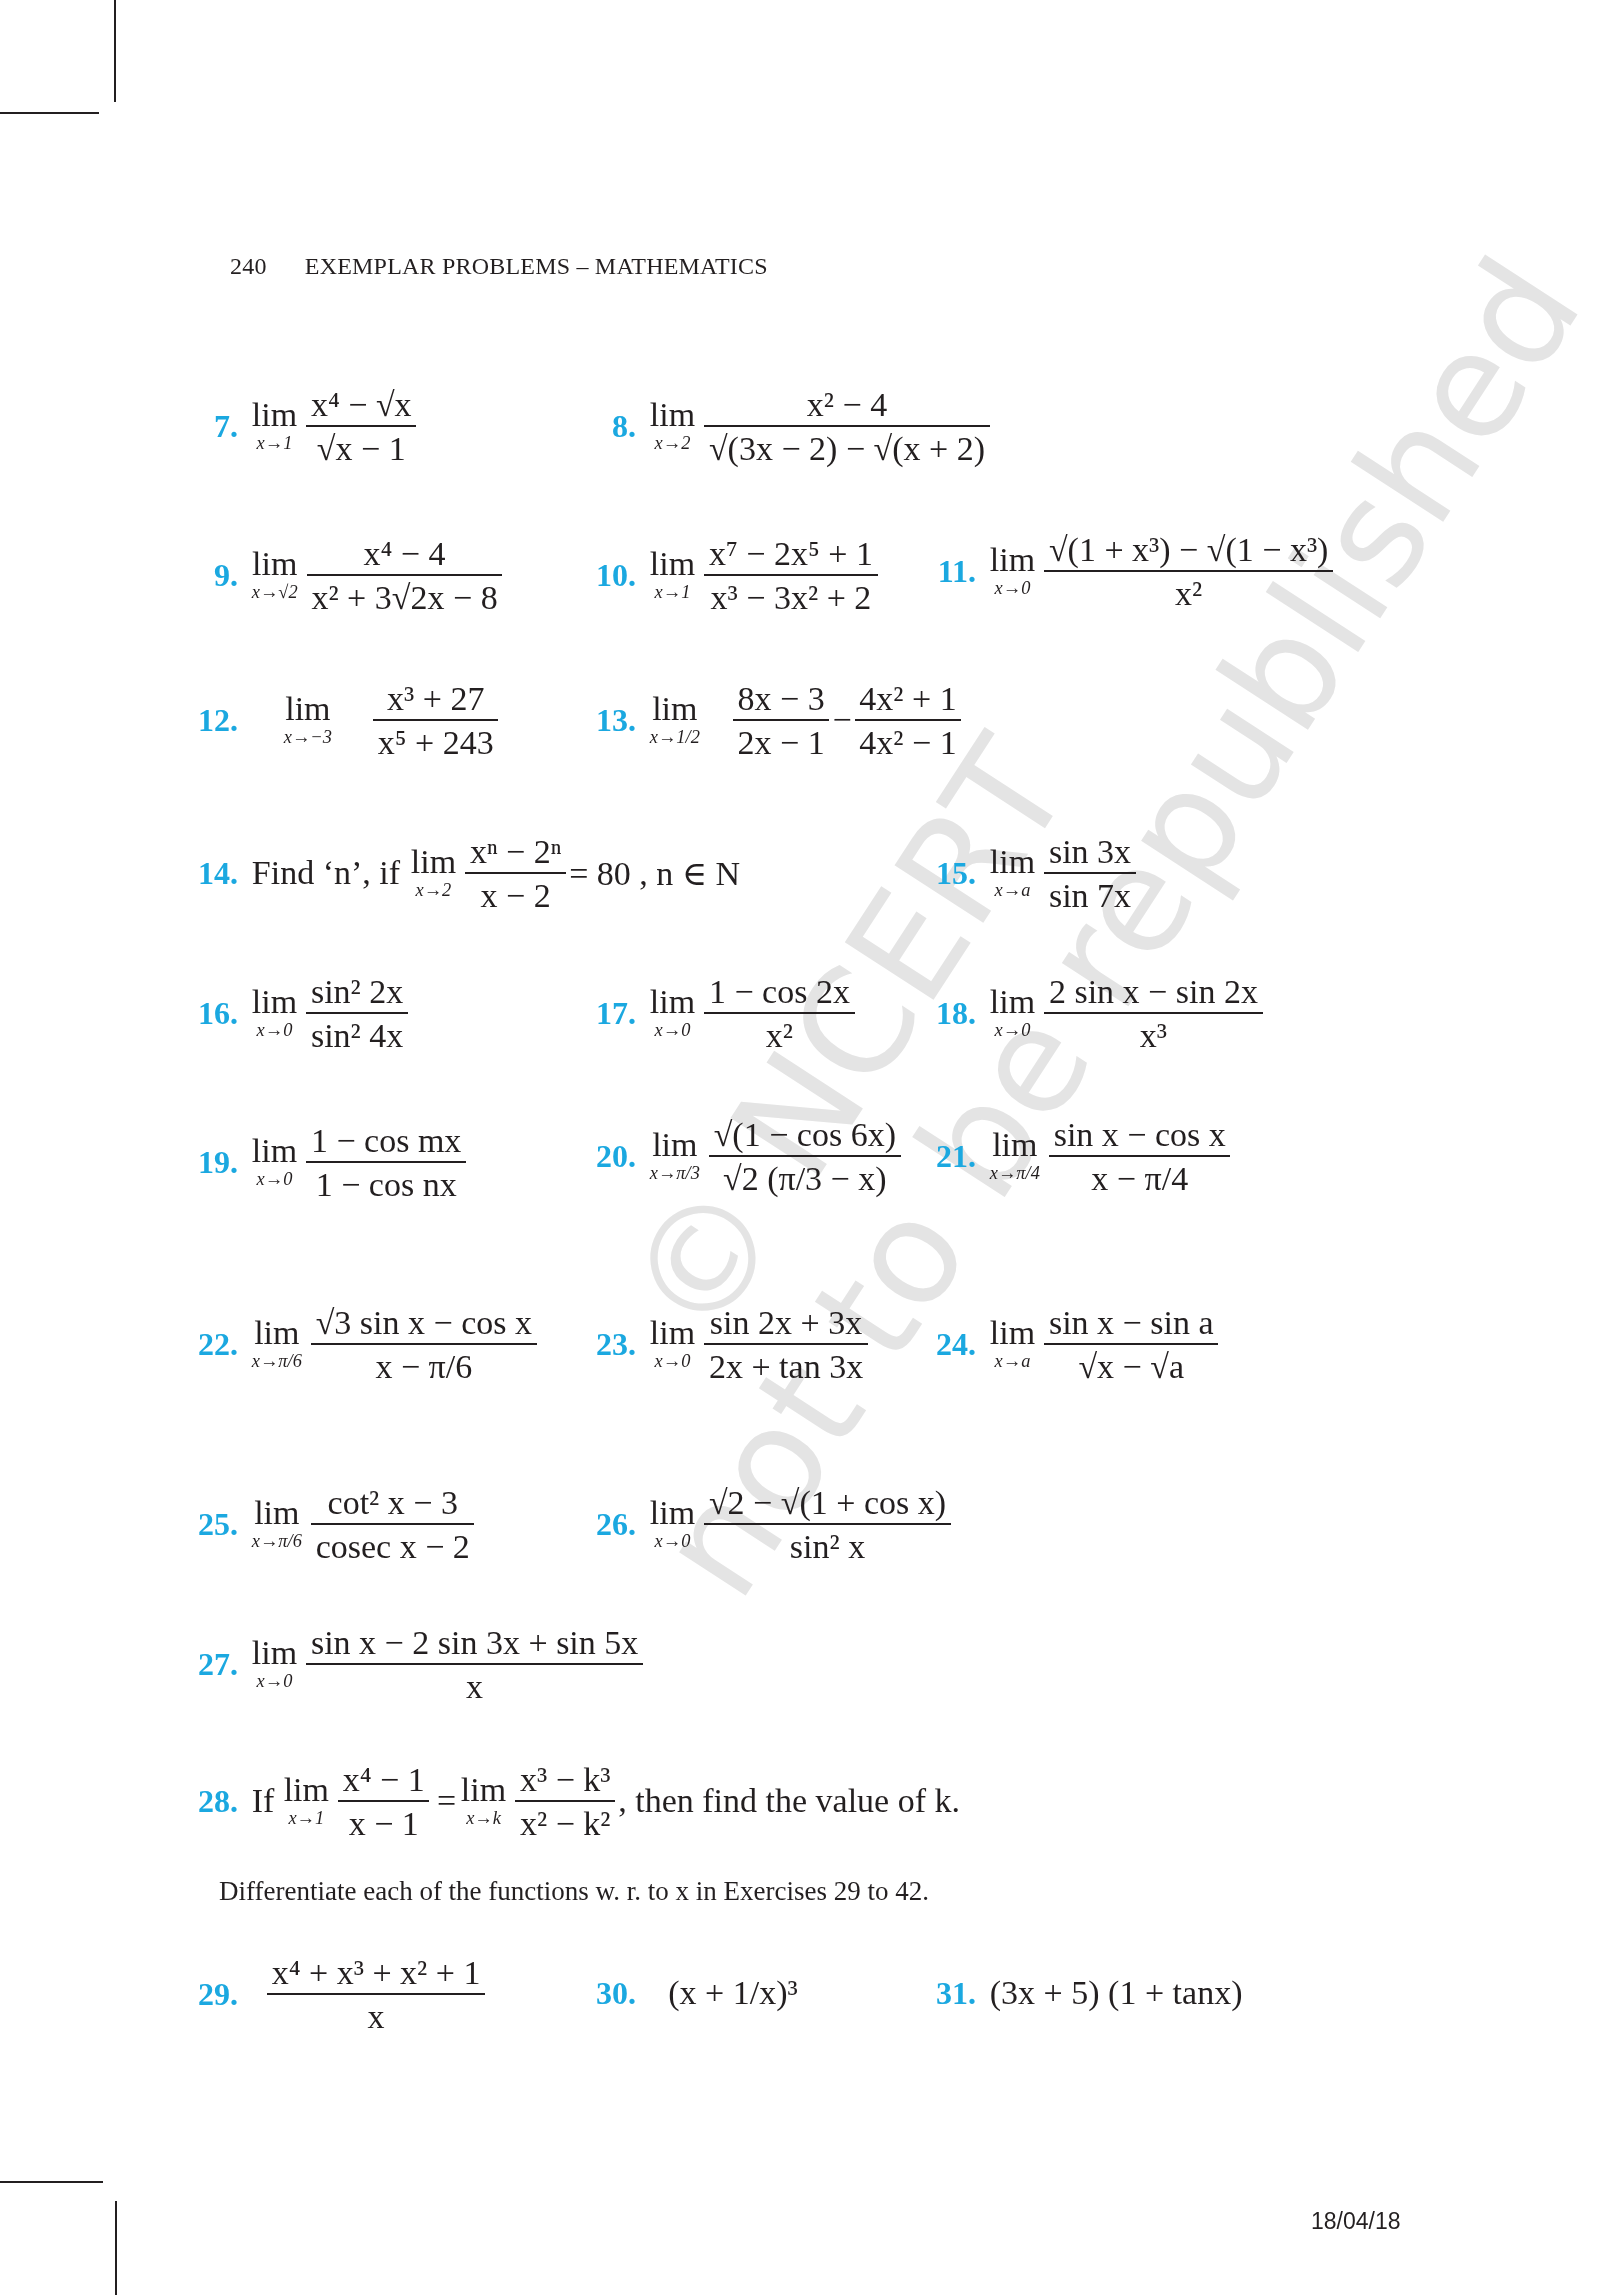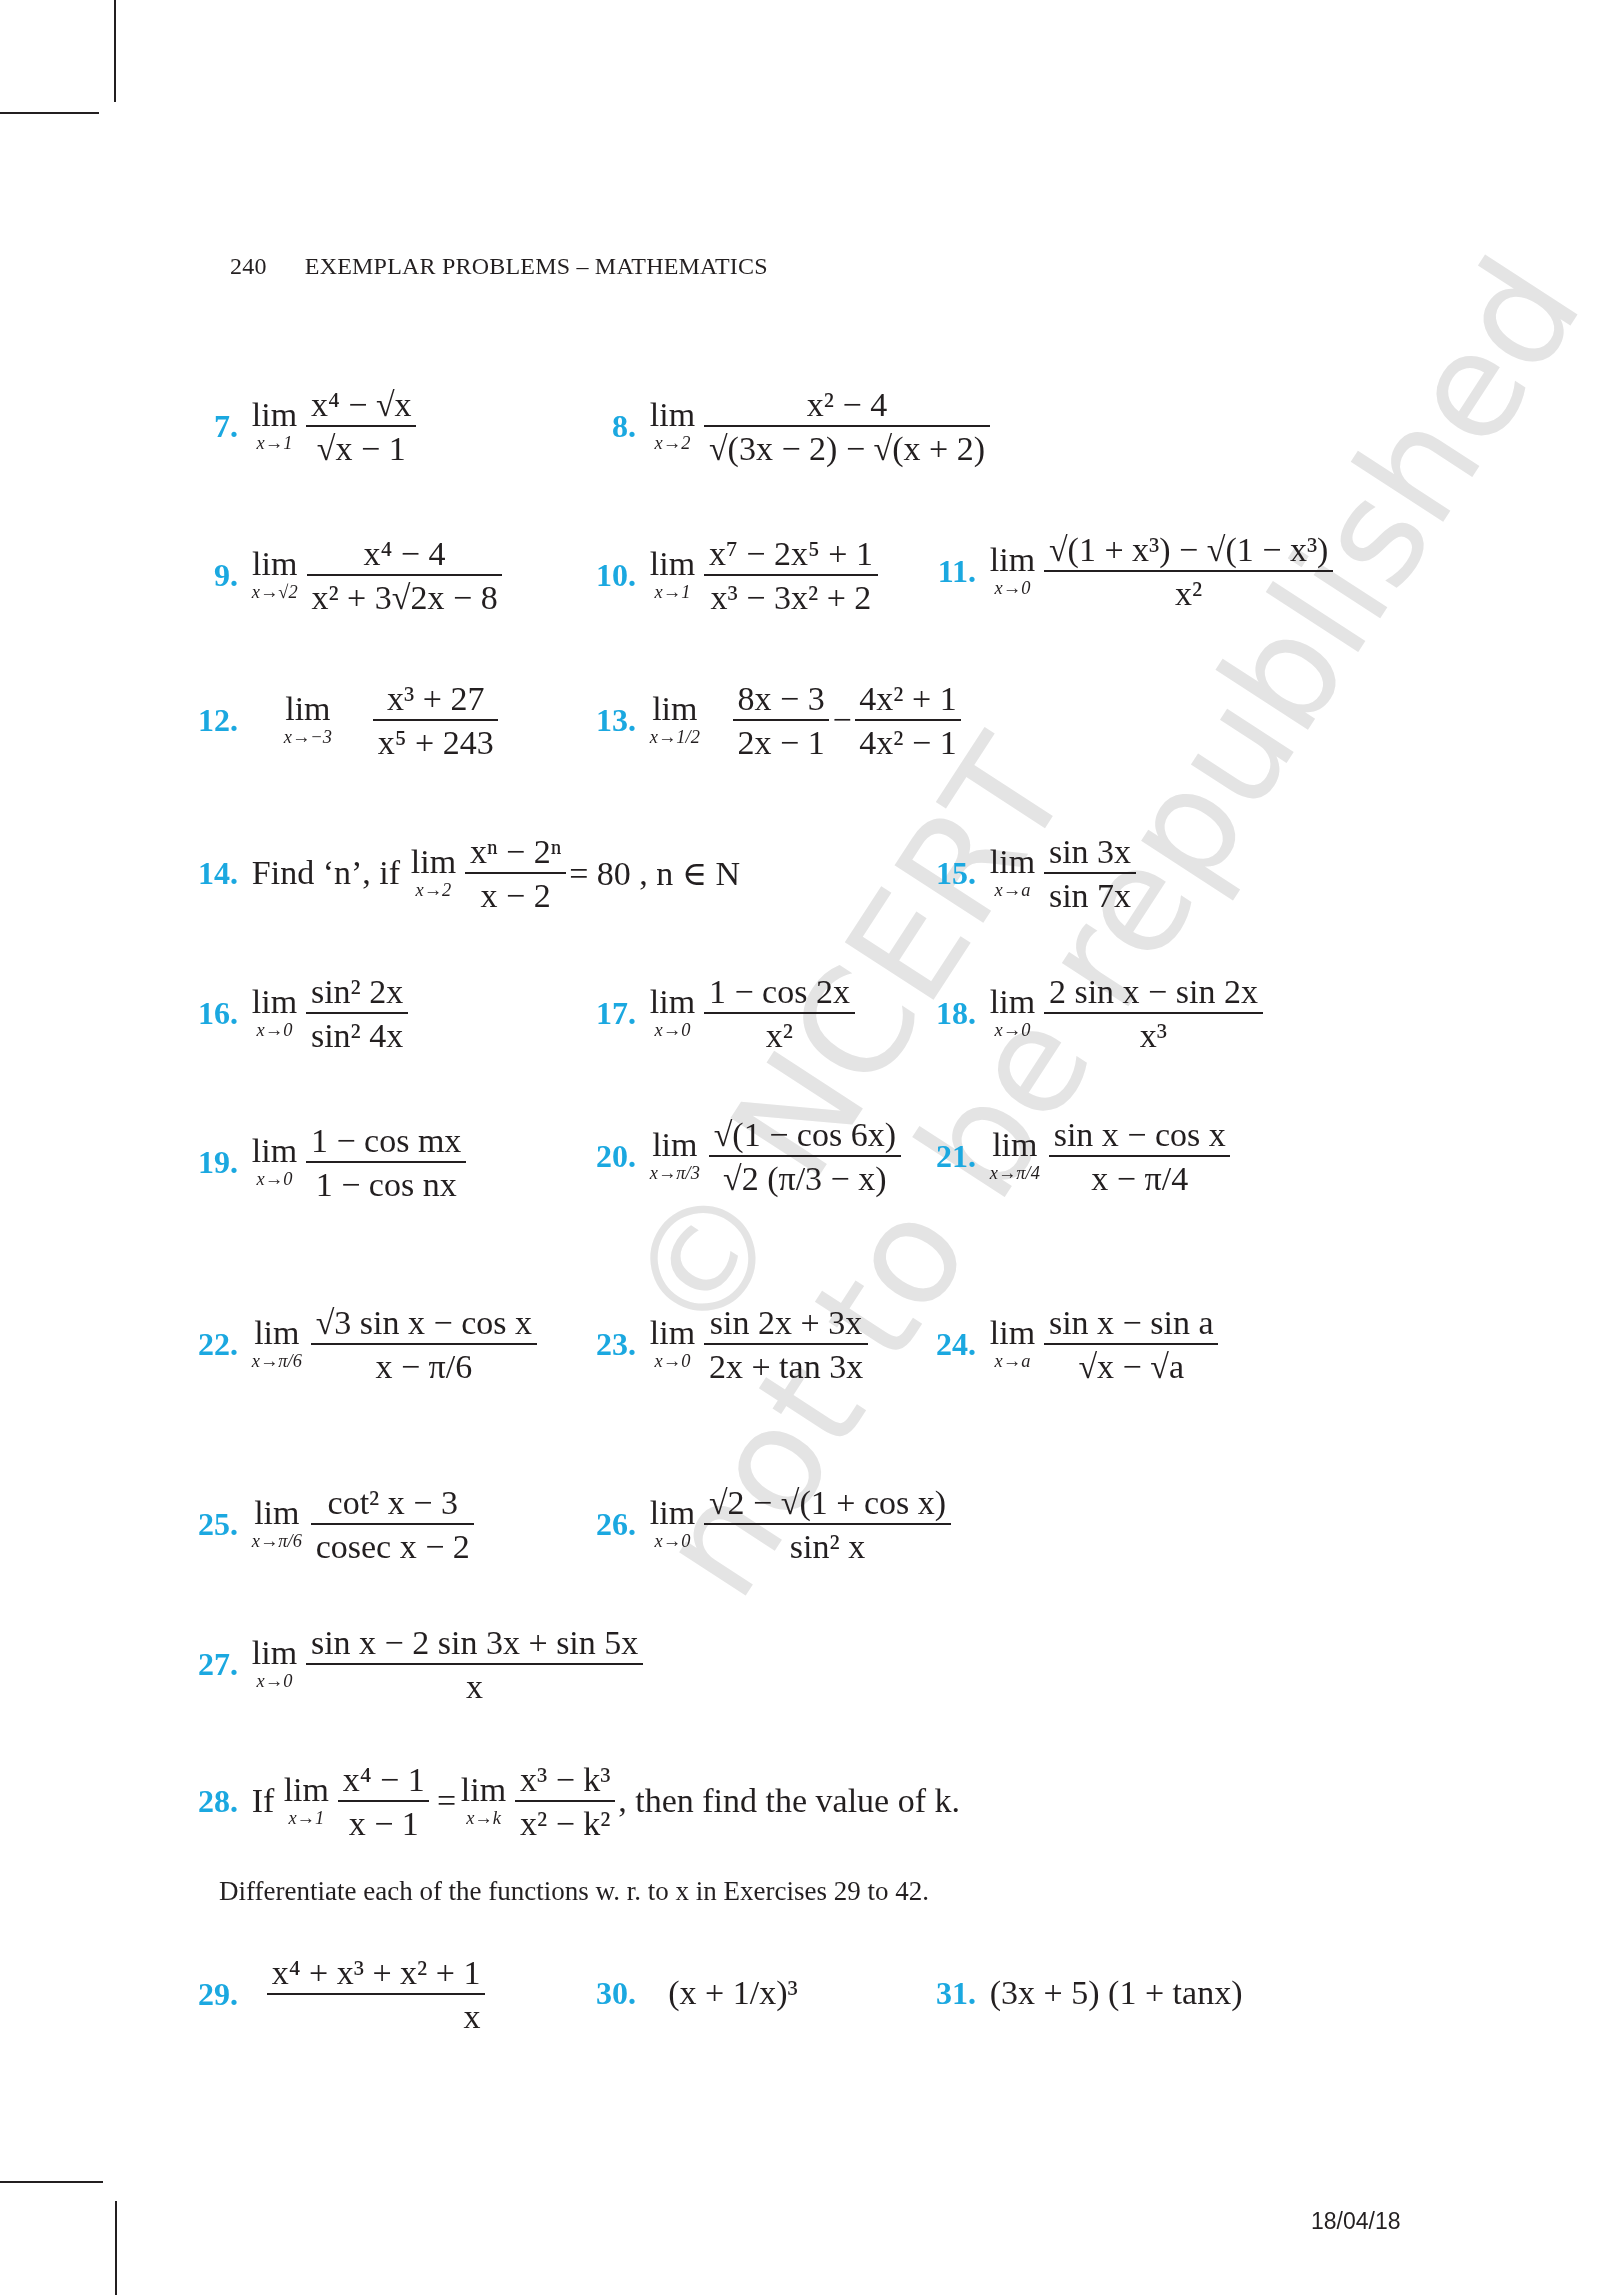--- a/index.html
+++ b/index.html
@@ -345,21 +345,21 @@
     <span class="bar"></span>
     <span class="d">x² − k²</span>
   </span>
   <span class="text">, then find the value of k.</span>
 </div>
 
 <div class="instr">Differentiate each of the functions w. r. to x in Exercises 29 to 42.</div>
 
 <div class="prob" style="left:184px;top:1951px;">
   <span class="num">29.</span>
-  <span class="frac" style="margin-left:15.3px;align-items:flex-end;">
+  <span class="frac" style="margin-left:15.3px;">
     <span class="n">x⁴ + x³ + x² + 1</span>
     <span class="bar"></span>
     <span class="d">x</span>
   </span>
 </div>
 
 <div class="prob" style="left:582px;top:1974px;">
   <span class="num">30.</span>
   <span class="text" style="margin-left:18.4px;">(x + 1/x)³</span>
 </div>

